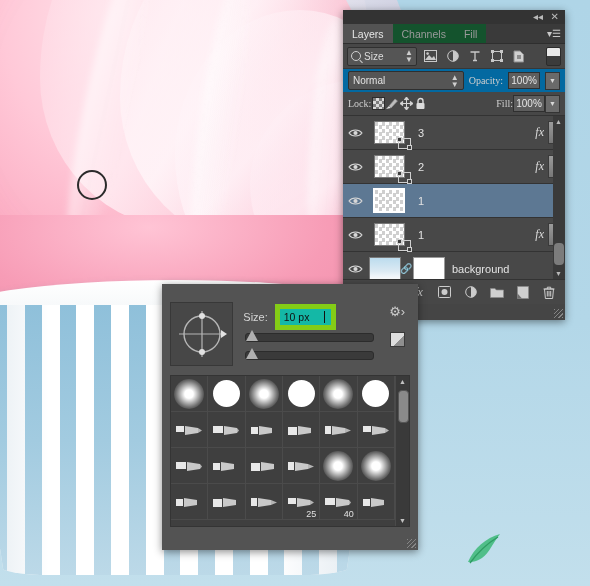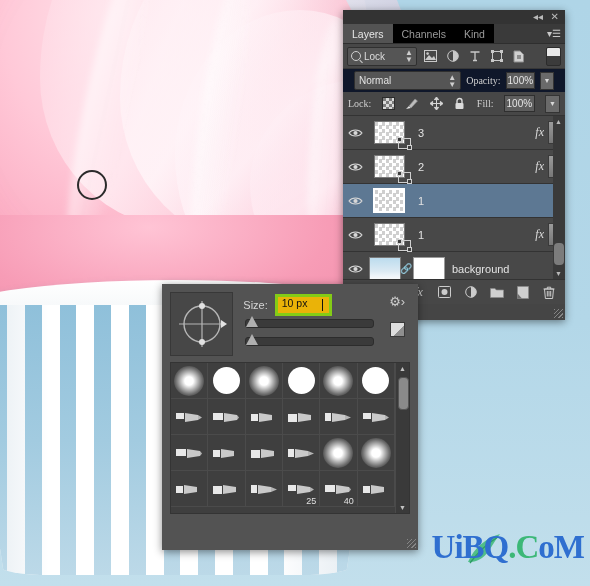--- a/index.html
+++ b/index.html
@@ -64,42 +64,42 @@
   .ps-panel{position:absolute;background:#3c3c3c;color:#d4d4d4;font-size:11px;
       box-shadow:0 2px 8px rgba(0,0,0,.45);}
 
   
   #layers-panel{left:343px;top:10px;width:222px;height:310px;background:#454545;}
   .lp-titlebar{height:14px;background:#333333;position:relative;}
   .lp-titlebar .tb-btn{position:absolute;top:1px;color:#b9b9b9;font-size:10px;cursor:default;line-height:12px;}
   .tb-collapse{right:22px;}
   .tb-close{right:6px;font-size:11px;}
   .lp-tabs{height:19px;background:#3a3a3a;display:flex;align-items:stretch;position:relative;border-bottom:1px solid #2e2e2e;}
-  .lp-tab{padding:0 9px;display:flex;align-items:center;font-size:10.5px;color:#9a9a9a;background:#000000;}
+  .lp-tab{padding:0 9px;display:flex;align-items:center;font-size:10.5px;color:#9a9a9a;background:#14532d;}
   .lp-tab.active{color:#e6e6e6;background:#535353;}
   .lp-menu{position:absolute;right:4px;top:4px;color:#c8c8c8;font-size:10px;}
   .lp-filter{height:24px;display:flex;align-items:center;padding:0 4px;gap:5px;background:#474747;border-bottom:1px solid #373737;}
   .kind-sel{width:62px;height:17px;background:#555;border:1px solid #2f2f2f;border-radius:2px;display:flex;align-items:center;
      padding:0 3px;gap:3px;font-size:10px;color:#dcdcdc;}
   .kind-sel .mag{display:inline-block;width:8px;height:8px;border:1.3px solid #d0d0d0;border-radius:50%;position:relative;}
   .kind-sel .mag:after{content:"";position:absolute;right:-3px;bottom:-2px;width:4px;height:1.3px;background:#d0d0d0;transform:rotate(45deg);}
   .stepper{margin-left:auto;color:#cfcfcf;font-size:8px;line-height:7px;text-align:center;}
   .fi{width:17px;height:17px;display:flex;align-items:center;justify-content:center;color:#c9c9c9;}
   .fi svg{display:block;}
   .filter-toggle{width:13px;height:17px;margin-left:auto;background:linear-gradient(180deg,#e8e8e8 0%,#e8e8e8 45%,#3b3b3b 45%,#3b3b3b 100%);
       border:1px solid #2b2b2b;border-radius:2px;}
-  .lp-blend{height:23px;display:flex;align-items:center;padding:0 11px;gap:5px;background:#0f172a;}
+  .lp-blend{height:23px;display:flex;align-items:center;padding:0 5px;gap:5px;background:#0369a1;}
   .blend-sel{width:106px;height:17px;background:#555;border:1px solid #2f2f2f;border-radius:2px;display:flex;align-items:center;
       padding:0 4px;font-size:10px;color:#e2e2e2;}
   .lbl{font-size:10px;color:#cfcfcf;font-family:Liberation Serif, serif;}
   .numbox{width:30px;height:15px;background:#5e5e5e;border:1px solid #2f2f2f;color:#e6e6e6;font-size:10px;
       display:flex;align-items:center;justify-content:center;}
   .dropbtn{width:13px;height:16px;background:#6a6a6a;border:1px solid #343434;color:#d8d8d8;font-size:7px;
       display:flex;align-items:center;justify-content:center;}
-  .lp-lock{height:23px;display:flex;align-items:center;padding:0 5px;gap:10px;background:#474747;border-bottom:1px solid #333;}
+  .lp-lock{height:23px;display:flex;align-items:center;padding:0 5px;gap:0;background:#474747;border-bottom:1px solid #333;}
   .lock-ico{width:14px;height:14px;display:flex;align-items:center;justify-content:center;color:#d2d2d2;}
   .checkerbox{width:11px;height:11px;background:
      conic-gradient(#d8d8d8 0 25%, #7b7b7b 0 50%, #d8d8d8 0 75%, #7b7b7b 0);
      background-size:6px 6px;border:1px solid #2c2c2c;}
 
   .lp-list{position:relative;background:#3f3f3f;height:163px;overflow:hidden;}
   .layer-row{height:33px;display:flex;align-items:center;border-bottom:1px solid #333;position:relative;background:#484848;}
   .layer-row.selected{background:#5d7893;}
   .layer-row.bg{background:#484848;}
   .eye{width:24px;display:flex;align-items:center;justify-content:center;color:#d7d7d7;}
@@ -129,28 +129,28 @@
   .lp-scroll .thumbbar{position:absolute;left:1px;bottom:14px;width:10px;height:22px;background:#7c7c7c;border-radius:4px;}
 
   .lp-bottom{height:24px;background:#474747;display:flex;align-items:center;justify-content:flex-end;gap:11px;
       padding-right:9px;border-top:1px solid #333;}
   .lb-ico{width:15px;height:15px;display:flex;align-items:center;justify-content:center;color:#cccccc;}
   .grip{position:absolute;right:2px;bottom:2px;width:9px;height:9px;
       background:repeating-linear-gradient(135deg,#868686 0 1px,transparent 1px 3px);}
 
   
   #brush-panel{left:162px;top:284px;width:256px;height:266px;background:#535353;}
-  .bp-top{display:flex;padding:8px 8px 6px 8px;gap:10px;}
+  .bp-top{display:flex;padding:18px 8px 6px 8px;gap:10px;}
   .bp-preview{width:62px;height:62px;background:#474747;border:1px solid #383838;
       display:flex;align-items:center;justify-content:center;position:relative;}
   .bp-ctrls{flex:1;padding-top:2px;}
   .bp-row{display:flex;align-items:center;gap:7px;margin-bottom:3px;}
   .bp-lbl{color:#d6d6d6;font-size:11px;}
-  .size-box{width:47px;height:16px;background:#eab308;border:3px solid #84cc16;color:#111;font-size:10.5px;
-      display:flex;align-items:flex-start;padding-left:4px;position:relative;}
+  .size-box{width:47px;height:16px;background:#14b8a6;border:5px solid #84cc16;color:#111;font-size:10.5px;
+      display:flex;align-items:center;padding-left:4px;position:relative;}
   .caret{position:absolute;right:6px;top:2px;width:1px;height:12px;background:#111;}
   .hard-box{width:76px;height:16px;background:#6a6a6a;border:1px solid #3a3a3a;color:#e8e8e8;font-size:10.5px;
       display:flex;align-items:center;padding-left:5px;}
   .slider{width:127px;height:7px;background:#3a3a3a;border:1px solid #2c2c2c;border-radius:3px;position:relative;
       margin:3px 0 9px 2px;}
   .slider .knob{position:absolute;left:0px;top:-4px;width:0;height:0;
       border-left:6px solid transparent;border-right:6px solid transparent;border-bottom:11px solid #b0b0b0;}
   .bp-right{width:26px;padding-top:2px;display:flex;flex-direction:column;align-items:center;gap:13px;}
   .gear{color:#cbcbcb;font-size:13px;}
   .newbrush{width:13px;height:13px;background:linear-gradient(135deg,#dedede 60%,#8f8f8f 60%);border:1px solid #3a3a3a;}
@@ -198,43 +198,40 @@
         <div class="stripe" style="left: 352.154px; width: 16.6154px;"></div>
         <div class="stripe" style="left: 386.769px; width: 16.6154px;"></div>
         <div class="stripe" style="left: 421.385px; width: 16.6154px;"></div>
       </div>
     <div class="brush-cursor"></div>
 
     <svg class="leaf" viewBox="0 0 40 36">
       <path d="M4 32 C10 18 22 8 36 4 C28 14 26 22 18 28 C12 32 8 32 4 32 Z" fill="#3cb878" opacity=".85"></path>
       <path d="M6 33 C14 22 24 13 34 7" stroke="#2e9c63" stroke-width="1.4" fill="none"></path>
     </svg>
-    <div class="watermark">
-      <span class="wm-u">U</span><span class="wm-i">i</span><span class="wm-b">B</span><span class="wm-q">Q</span><span class="wm-dot">.</span><span class="wm-c">C</span><span class="wm-o">o</span><span class="wm-m">M</span>
-    </div>
   </div>
 
   <div class="ps-panel" id="layers-panel">
 
     <div class="lp-titlebar">
       <span class="tb-btn tb-collapse">◂◂</span>
       <span class="tb-btn tb-close">✕</span>
     </div>
 
     <div class="lp-tabs">
       <div class="lp-tab active">Layers</div>
       <div class="lp-tab">Channels</div>
-      <div class="lp-tab">Kind</div>
+      <div class="lp-tab">Fill</div>
       <span class="lp-menu">▾☰</span>
     </div>
 
     <div class="lp-filter">
       <div class="kind-sel">
         <span class="mag"></span>
-        <span>Lock</span>
+        <span>Size</span>
         <span class="stepper">▲<br>▼</span>
       </div>
       <div class="fi">
         <svg width="13" height="12" viewBox="0 0 13 12">
             <rect x="0.5" y="0.5" width="12" height="11" fill="none" stroke="#c9c9c9"></rect>
             <circle cx="3.6" cy="3.6" r="1.3" fill="#c9c9c9"></circle>
             <path d="M1 10 L5 5 L8 8 L10 6 L12 10 Z" fill="#c9c9c9"></path>
           </svg>
       </div>
       <div class="fi">

